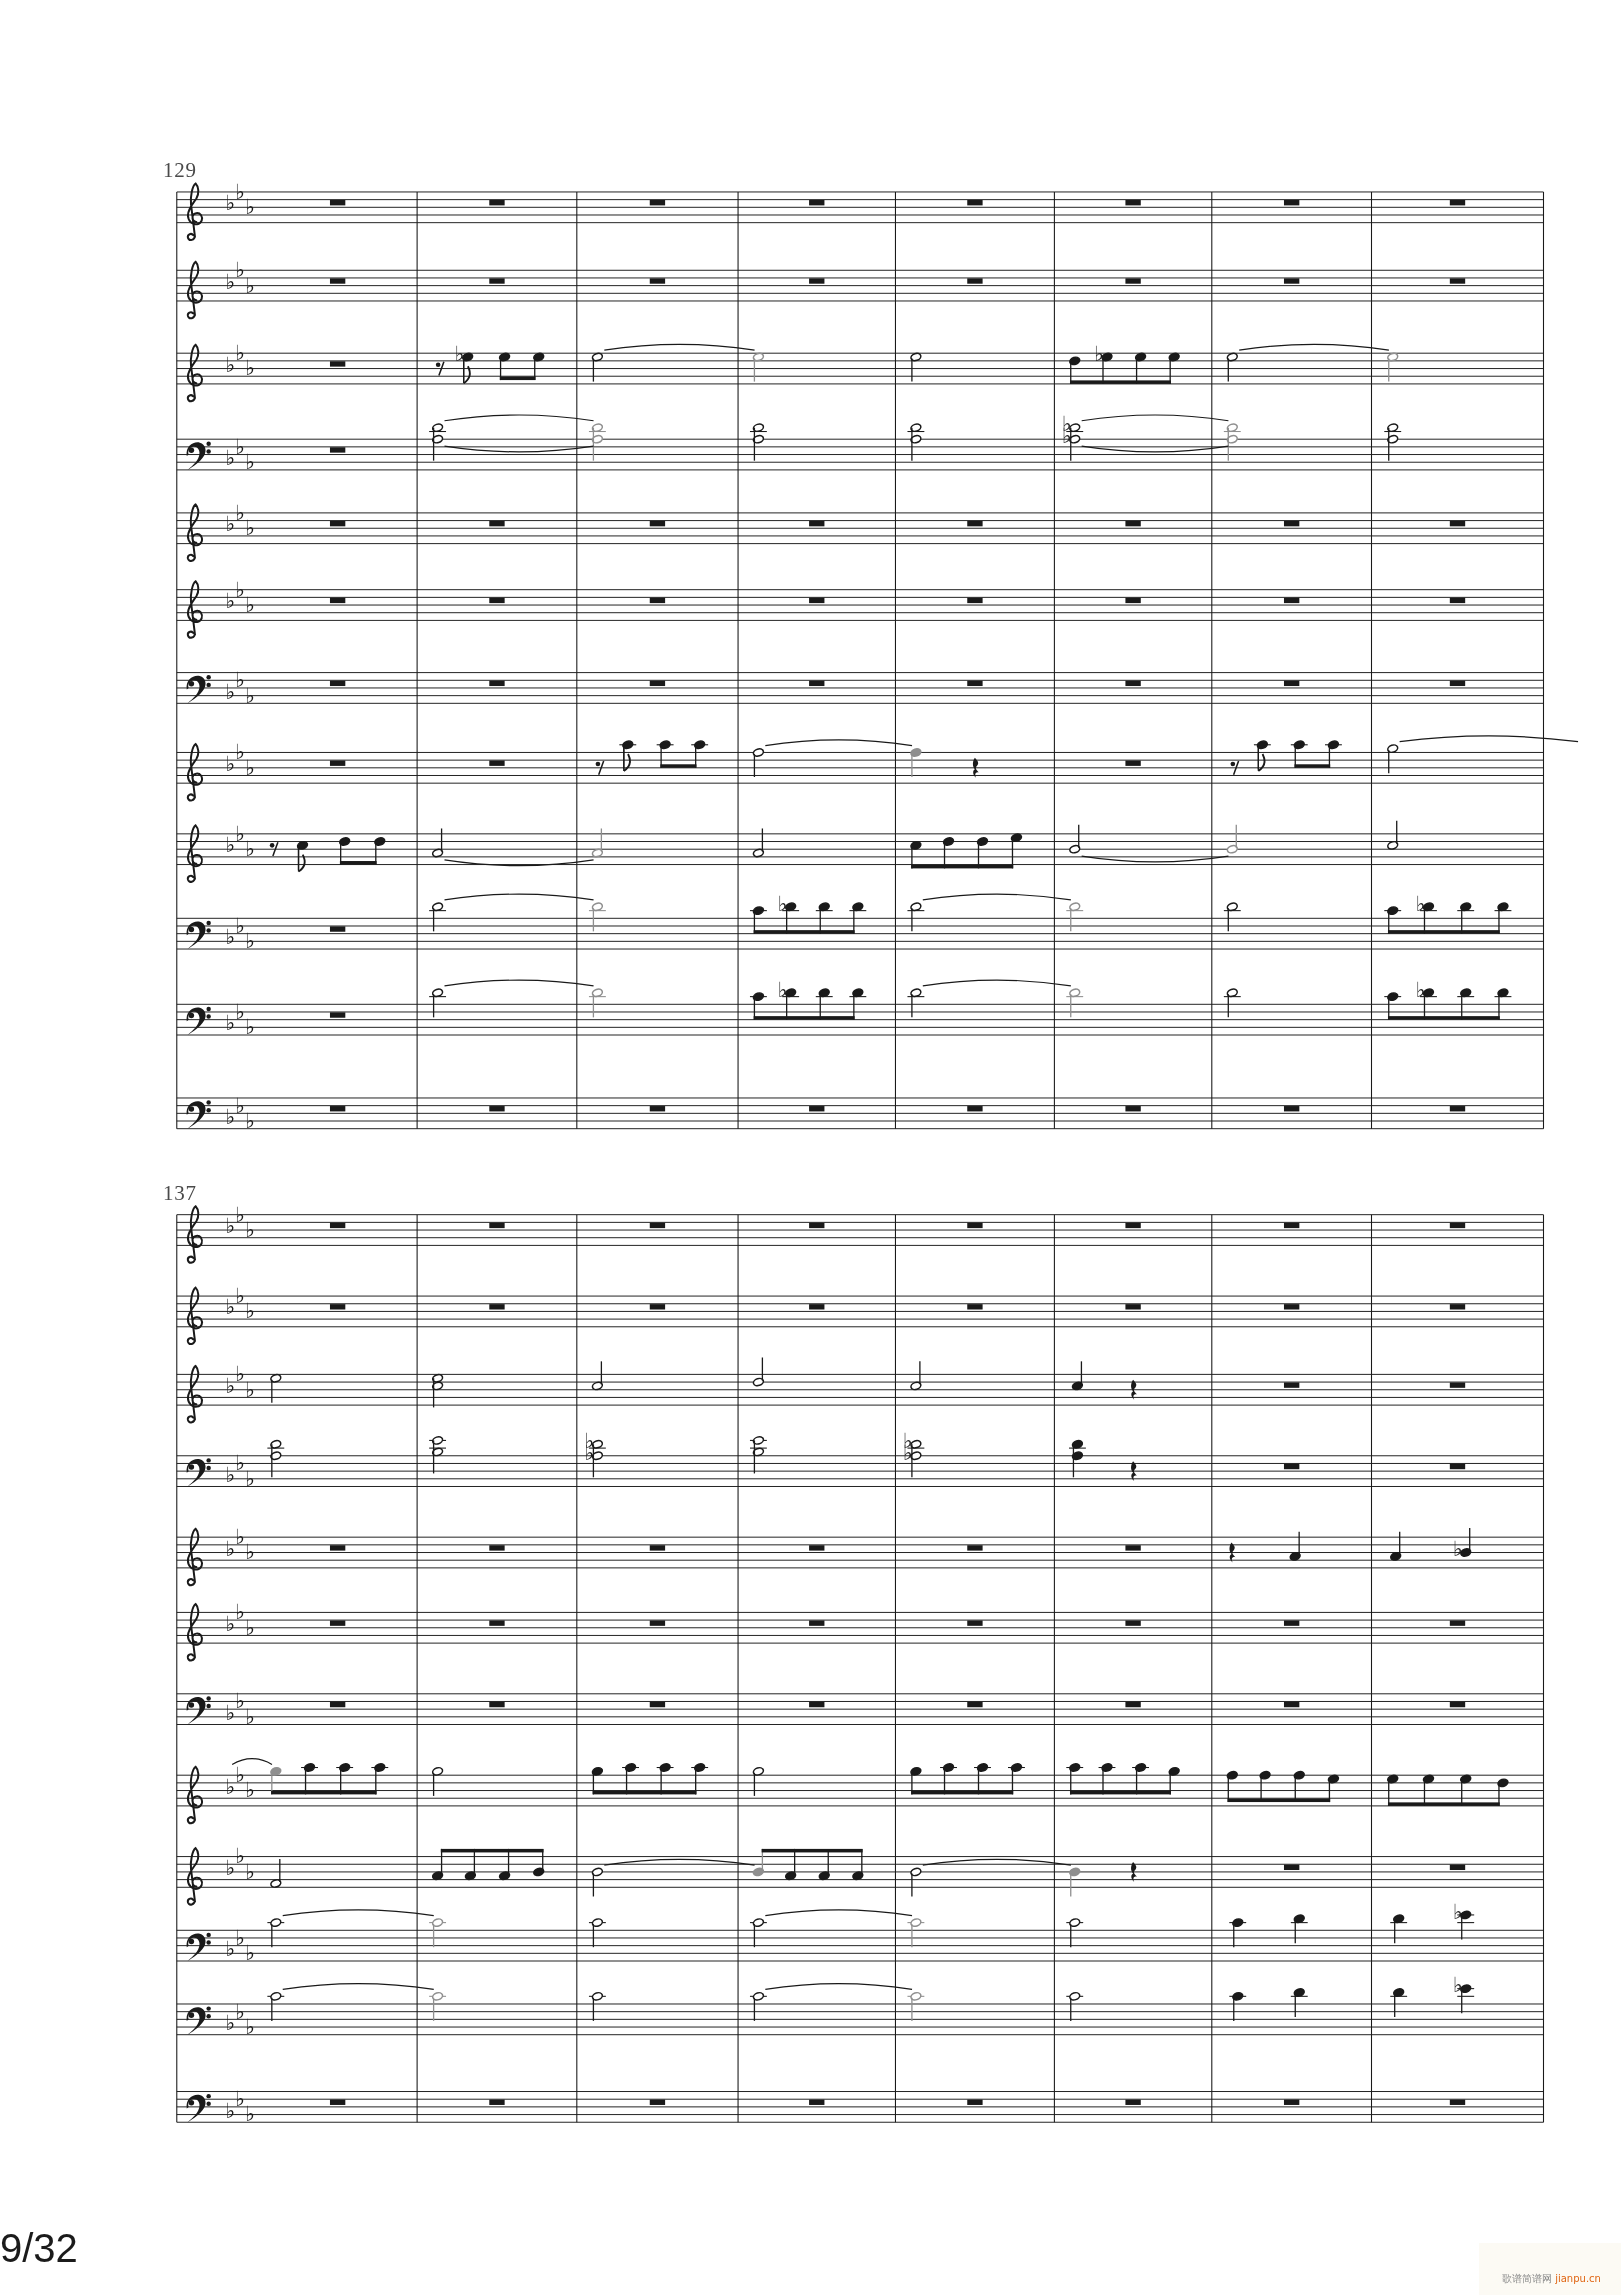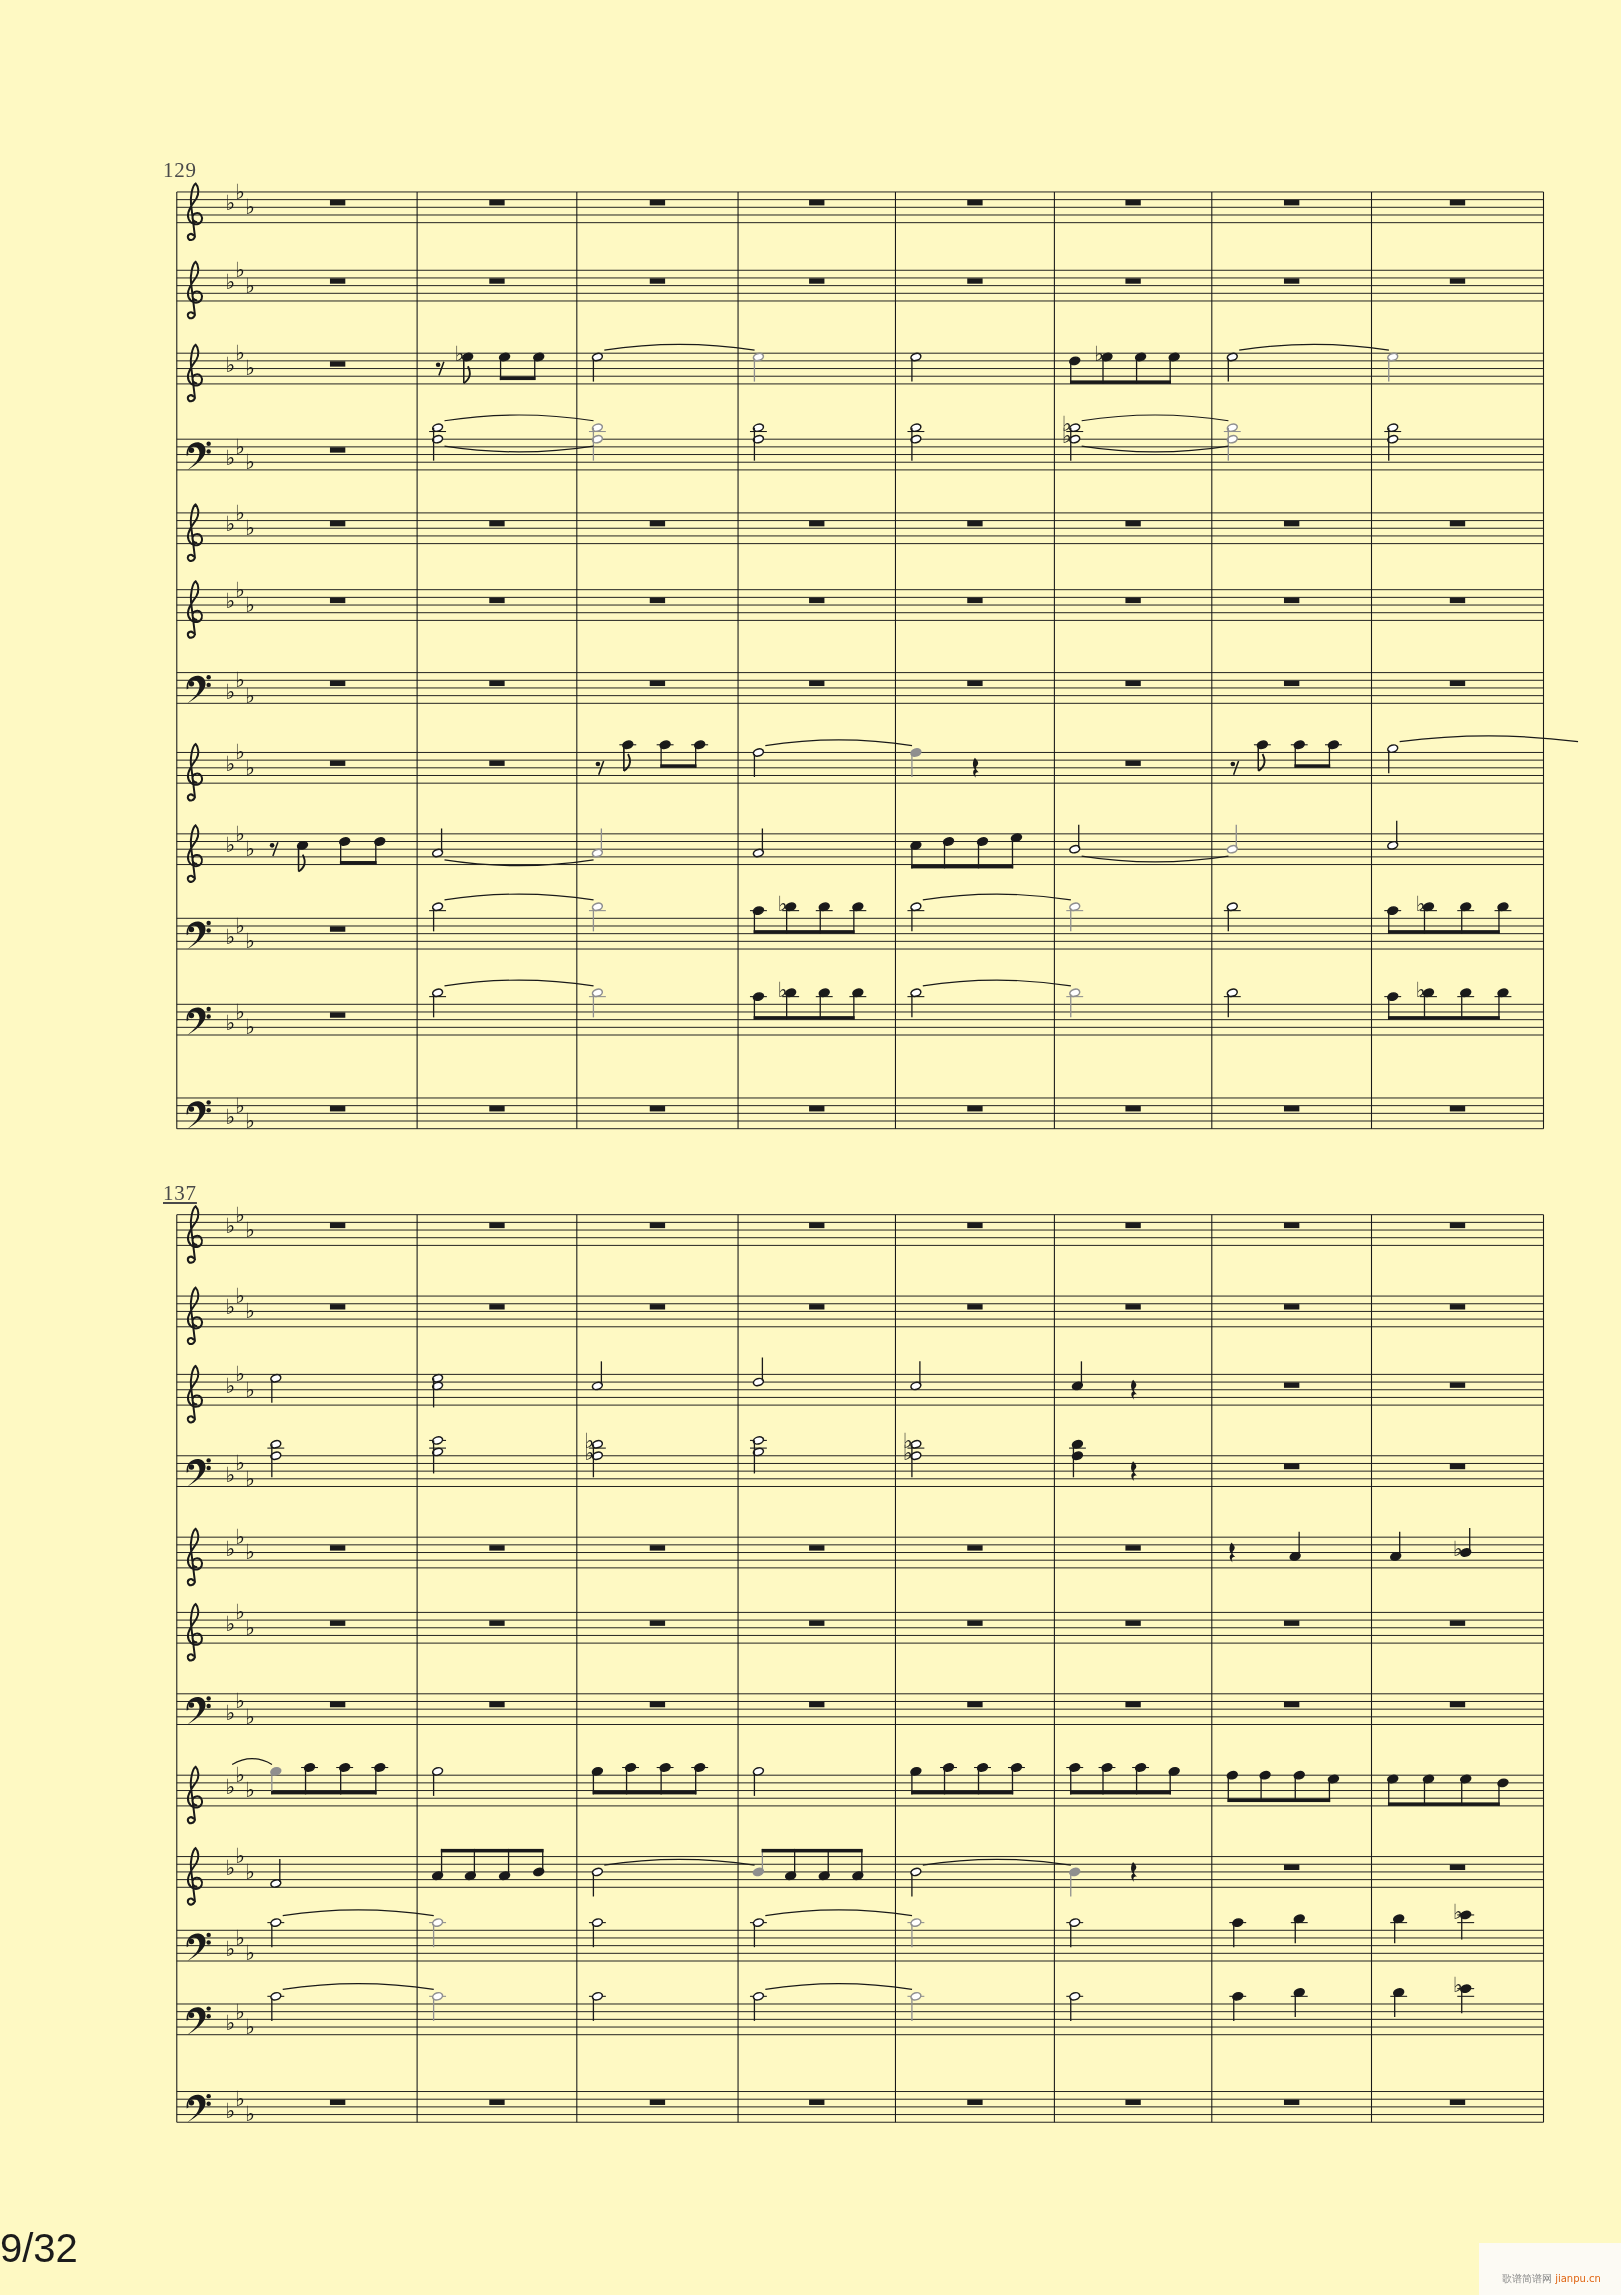--- a/index.html
+++ b/index.html
@@ -1,33 +1,33 @@
 <!DOCTYPE html>
 <html style="font-size:12.3px"><head>
 <meta charset="utf-8">
 <style>
   html,body{margin:0;padding:0;background:#e8e8e8;}
   .page{
     position:relative;
     width:1622px;height:2295px;
-    background:#fef9c3;
+    background:#ffffff;
     margin:0 auto;
     font-family:"Liberation Sans", sans-serif;
     overflow:hidden;
   }
   #score-svg{position:absolute;left:0;top:0;width:1622px;height:2295px;}
   .measure-number{
     position:absolute;
     font-family:"Liberation Serif", serif;
     font-size:21px;
     color:#4a4a4a;
     letter-spacing:0.8px;
   }
   #mn-1{left:163px;top:158px;}
-  #mn-2{left:163px;top:1181px;text-decoration:underline;}
+  #mn-2{left:163px;top:1181px;}
   .page-number{
     position:absolute;
     left:0;right:0;
     top:2226px;
     text-align:left;
     font-size:40px;
     color:#1b1b1b;
     font-family:"Liberation Sans", sans-serif;
   }
   .watermark-bg{

